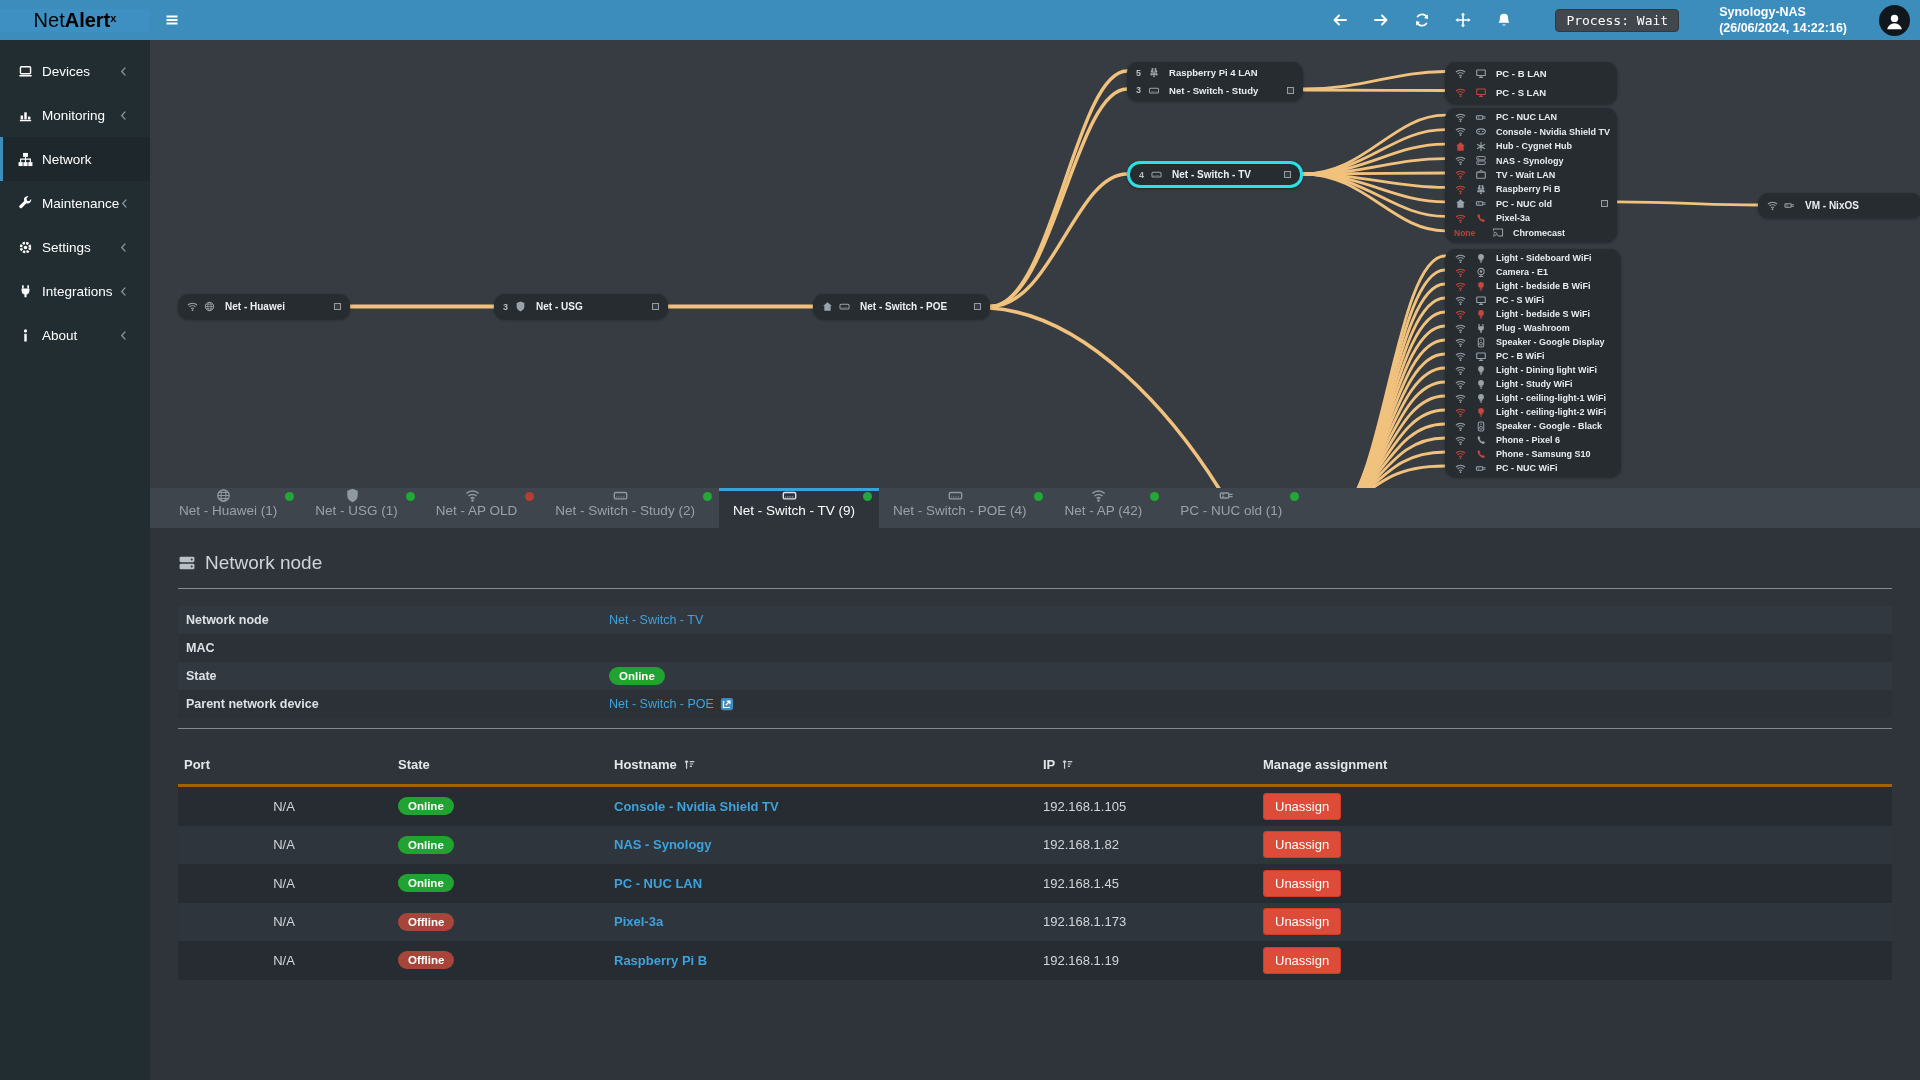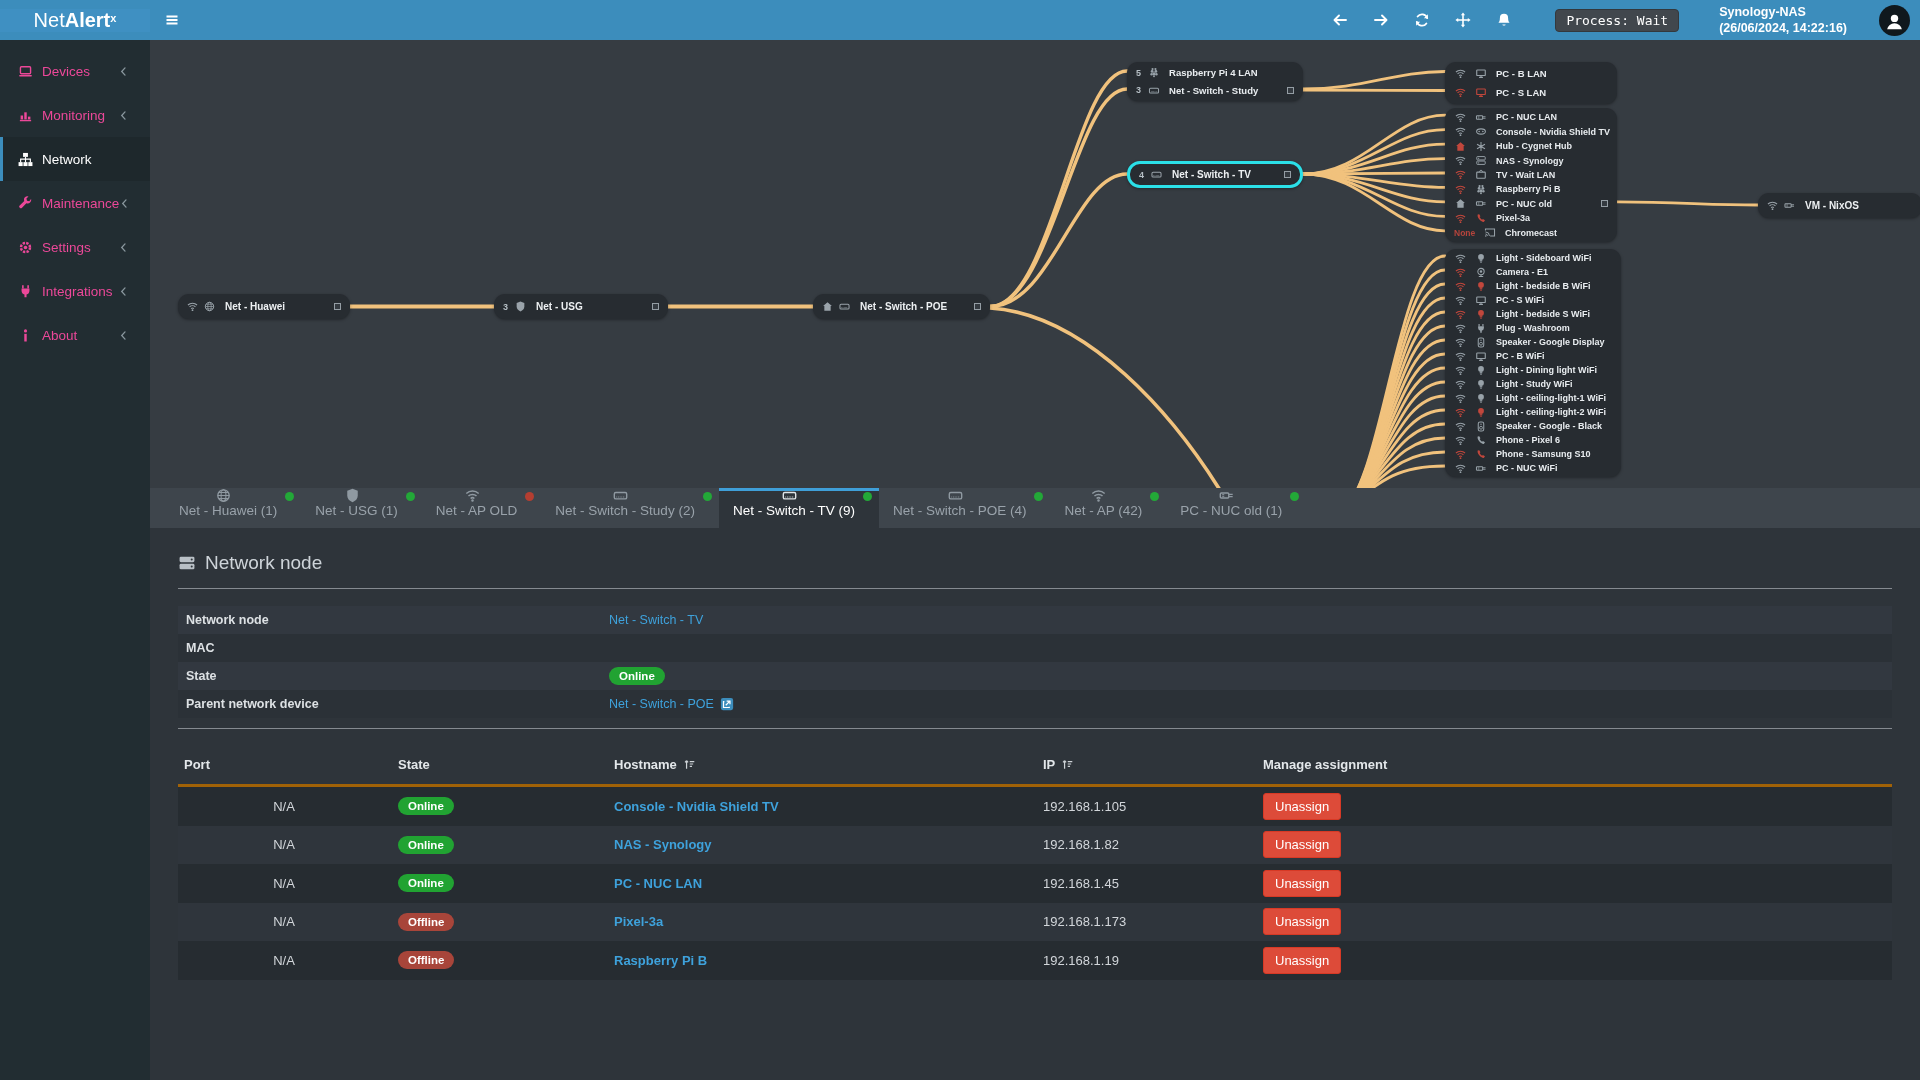--- a/index.html
+++ b/index.html
@@ -1,37 +1,37 @@
 <!DOCTYPE html>
 <html><head>
 <meta charset="utf-8">
 <style>
   * { margin:0; padding:0; box-sizing:border-box; }
   body { background:#1a1f24; font-family:"Liberation Sans","DejaVu Sans",sans-serif; }
   .app { position:relative; width:1920px; height:1080px; overflow:hidden; background:#2e343a; }
 
   
   .navbar { position:absolute; left:0; top:0; width:1920px; height:40px; background:#3c8dbc; z-index:30; display:flex; align-items:center; }
-  .logo { width:150px; height:23px; background:#3f90c2; color:#ffffff; display:flex; align-items:center; justify-content:center; font-size:20px; }
+  .logo { width:150px; height:23px; background:#3f90c2; color:#000000; display:flex; align-items:center; justify-content:center; font-size:20px; }
   .logo .lt { font-weight:300; } .logo b { font-weight:700; }
   .logo sup { font-size:11px; position:relative; top:-2px; font-weight:700; }
   .hamburger { width:44px; height:40px; background:none; border:none; color:#fff; cursor:pointer; display:flex; align-items:center; justify-content:center; }
   .nav-right { margin-left:auto; display:flex; align-items:center; gap:32px; padding-right:10px; }
   .nav-btn { background:none; border:none; color:#fff; width:26px; height:40px; display:flex; align-items:center; justify-content:center; cursor:pointer; }
   .process-badge { font-family:"DejaVu Sans Mono","Liberation Mono",monospace; font-size:13px; color:#fff; background:#41474d; border:1px solid #33383d; border-radius:4px; padding:3px 10px; margin-left:6px; }
   .host-block { color:#fff; font-size:12.5px; font-weight:700; line-height:1.3; margin-left:8px; }
   .avatar { width:31px; height:31px; border-radius:50%; background:#10181d; color:#fff; display:flex; align-items:center; justify-content:center; cursor:pointer; overflow:hidden; }
   .ico { display:inline-block; vertical-align:middle; }
   .nav-btn .ico { width:16px; height:16px; }
   .avatar .ico { width:19px; height:19px; margin-top:3px; }
   .hamburger .ico { width:16px; height:16px; }
 
   
   .sidebar { position:absolute; left:0; top:40px; width:150px; height:1040px; background:#222d32; z-index:20; padding-top:9px; }
-  .side-item { height:44px; display:flex; align-items:center; padding-left:15px; padding-right:12px; color:#ec4899; font-size:13.5px; cursor:pointer; border-left:3px solid transparent; }
+  .side-item { height:44px; display:flex; align-items:center; padding-left:15px; padding-right:12px; color:#ffffff; font-size:13.5px; cursor:pointer; border-left:3px solid transparent; }
   .side-item.active { background:#1e282c; color:#fff; border-left-color:#3c8dbc; }
   .side-item .ico { width:15px; height:15px; margin-right:9px; flex:none; }
   .side-item .chev { margin-left:auto; width:11px; height:11px; color:#8a979e; }
 
   
   .main { position:absolute; left:150px; top:40px; right:0; bottom:0; }
   .diagram { position:absolute; left:0; top:0; width:1770px; height:448px; background:#363c42; overflow:hidden; }
   .diagram svg.links { position:absolute; left:0; top:0; z-index:0; }
   .dnode, .dgroup { position:absolute; background:#272c31; border-radius:11px; z-index:2; box-shadow:0 1px 3px rgba(0,0,0,.35); }
   .dnode { display:flex; align-items:center; padding:0 9px; height:25px; cursor:pointer; }
@@ -42,21 +42,21 @@
   .handle { width:7px; height:7px; margin-left:auto; background:#343a40; border:1px solid #949da4; cursor:pointer; flex:none; }
   .dgroup { padding:2px 9px; display:flex; flex-direction:column; justify-content:center; }
   .drow { display:flex; align-items:center; cursor:pointer; }
   .g-top .drow { height:17.5px; } .g-lan .drow { height:19px; }
   .g-mid .drow { height:14.45px; } .g-wifi .drow { height:14px; }
   .drow .st { width:13px; height:11px; margin-right:8px; flex:none; }
   .drow .dev { width:12px; height:11px; margin-right:9px; flex:none; }
   .drow .dlabel { color:#e9edf0; font-weight:700; font-size:9.5px; white-space:nowrap; }
   .g-mid .drow .dlabel, .g-wifi .drow .dlabel { font-size:9px; }
   .ic-gray { color:#98a2a9; } .ic-red { color:#c2473c; }
-  .none-label { color:#b5443c; font-size:8.5px; font-weight:700; width:30px; margin-right:0px; flex:none; }
+  .none-label { color:#b5443c; font-size:8.5px; font-weight:700; width:38px; margin-right:0px; flex:none; }
 
   
   .tabstrip { position:absolute; left:0; top:448px; width:1770px; height:40px; background:#3e454c; display:flex; padding-left:15px; z-index:3; }
   .tab { position:relative; display:inline-flex; align-items:center; padding:0 24px 0 14px; color:#99a2aa; font-size:13.5px; cursor:pointer; white-space:nowrap;flex-direction:column; }
   .tab .ico { width:15px; height:15px; margin-right:9px; color:#8f99a1; }
   .tab .dot { position:absolute; top:4px; right:7px; width:9px; height:9px; border-radius:50%; }
   .tab .dot.green { background:#23a838; } .tab .dot.red { background:#b43e31; }
   .tab.active { background:#2e343a; color:#fff; box-shadow:inset 0 3px 0 #3f9fd8; }
   .tab.active .ico { color:#dfe4e7; }
 

